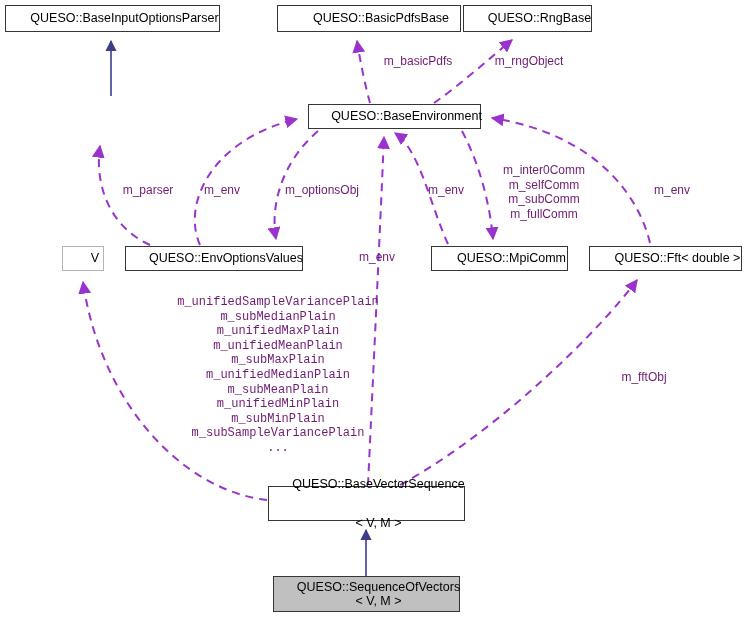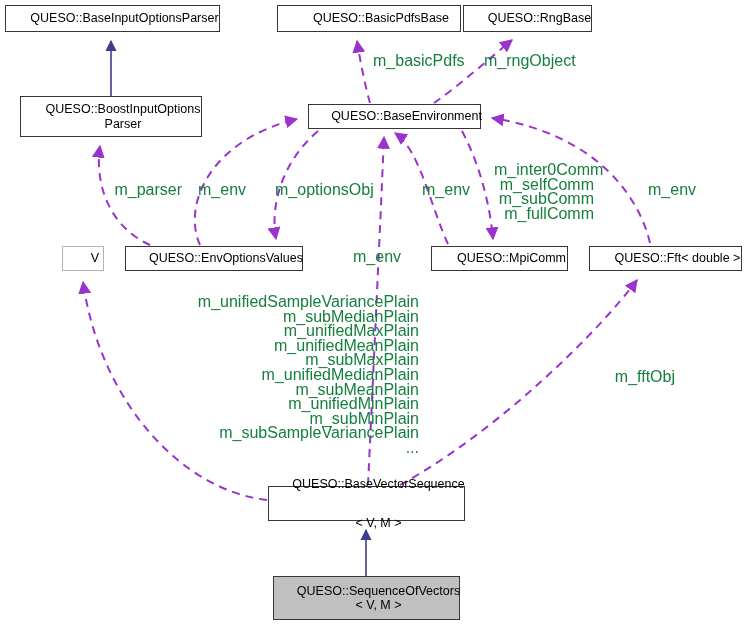--- a/index.html
+++ b/index.html
@@ -45,25 +45,25 @@
   }
   .uml-node.faint {
     border: 1px solid #b4b4b4;
   }
   .node-line {
     display: block;
     margin-left: 24px;
   }
   .edge-label {
     position: absolute;
-    font-size: 16px;
+    font-size: 12px;
     line-height: 14.6px;
-    color: #15803d;
+    color: #701a75;
     white-space: pre;
-    text-align: right;
+    text-align: center;
     z-index: 4;
   }
   .edge-label.multi {
     line-height: 14.6px;
   }
 </style>
 </head>
 <body>
 
 <div id="diagram-root">
@@ -110,24 +110,20 @@
   </div>
 
   <div class="uml-node" style="left:277px; top:5px; width:184px; height:27px;">
     <span class="node-line">QUESO::BasicPdfsBase</span>
   </div>
 
   <div class="uml-node" style="left:463px; top:5px; width:129px; height:27px;">
     <span class="node-line">QUESO::RngBase</span>
   </div>
 
-  <div class="uml-node" style="left:20px; top:96px; width:182px; height:41px;">
-    <span class="node-line">QUESO::BoostInputOptions</span>
-    <span class="node-line">Parser</span>
-  </div>
 
   <div class="uml-node" style="left:308px; top:104px; width:173px; height:25px;">
     <span class="node-line">QUESO::BaseEnvironment</span>
   </div>
 
   <div class="uml-node faint" style="left:62px; top:246px; width:42px; height:25px;">
     <span class="node-line">V</span>
   </div>
 
   <div class="uml-node" style="left:125px; top:246px; width:178px; height:25px;">
@@ -140,21 +136,21 @@
 
   <div class="uml-node" style="left:431px; top:246px; width:137px; height:25px;">
     <span class="node-line">QUESO::MpiComm</span>
   </div>
 
   <div class="uml-node" style="left:268px; top:486px; width:197px; height:35px;gap:24px;">
     <span class="node-line">QUESO::BaseVectorSequence</span>
     <span class="node-line">&lt; V, M &gt;</span>
   </div>
 
-  <div class="uml-node highlight" style="left:273px; top:576px; width:187px; height:44px;">
+  <div class="uml-node highlight" style="left:273px; top:576px; width:187px; height:36px;">
     <span class="node-line">QUESO::SequenceOfVectors</span>
     <span class="node-line">&lt; V, M &gt;</span>
   </div>
 
   <div class="edge-label" style="left:373px; top:54px; width:90px;">m_basicPdfs</div>
 
   <div class="edge-label" style="left:484px; top:54px; width:90px;">m_rngObject</div>
 
   <div class="edge-label" style="left:114px; top:183px; width:68px;">m_parser</div>
 
@@ -168,21 +164,21 @@
 m_selfComm
 m_subComm
 m_fullComm</div>
 
   <div class="edge-label" style="left:648px; top:183px; width:48px;">m_env</div>
 
   <div class="edge-label" style="left:353px; top:250px; width:48px;">m_env</div>
 
   <div class="edge-label" style="left:613px; top:370px; width:62px;">m_fftObj</div>
 
-  <div class="edge-label multi" style="left:137px; top:295px; width:282px;">m_unifiedSampleVariancePlain
+  <div class="edge-label multi" style="left:137px; top:295px; width:282px;font-family:Liberation Mono, monospace;">m_unifiedSampleVariancePlain
 m_subMedianPlain
 m_unifiedMaxPlain
 m_unifiedMeanPlain
 m_subMaxPlain
 m_unifiedMedianPlain
 m_subMeanPlain
 m_unifiedMinPlain
 m_subMinPlain
 m_subSampleVariancePlain
 ...</div>

